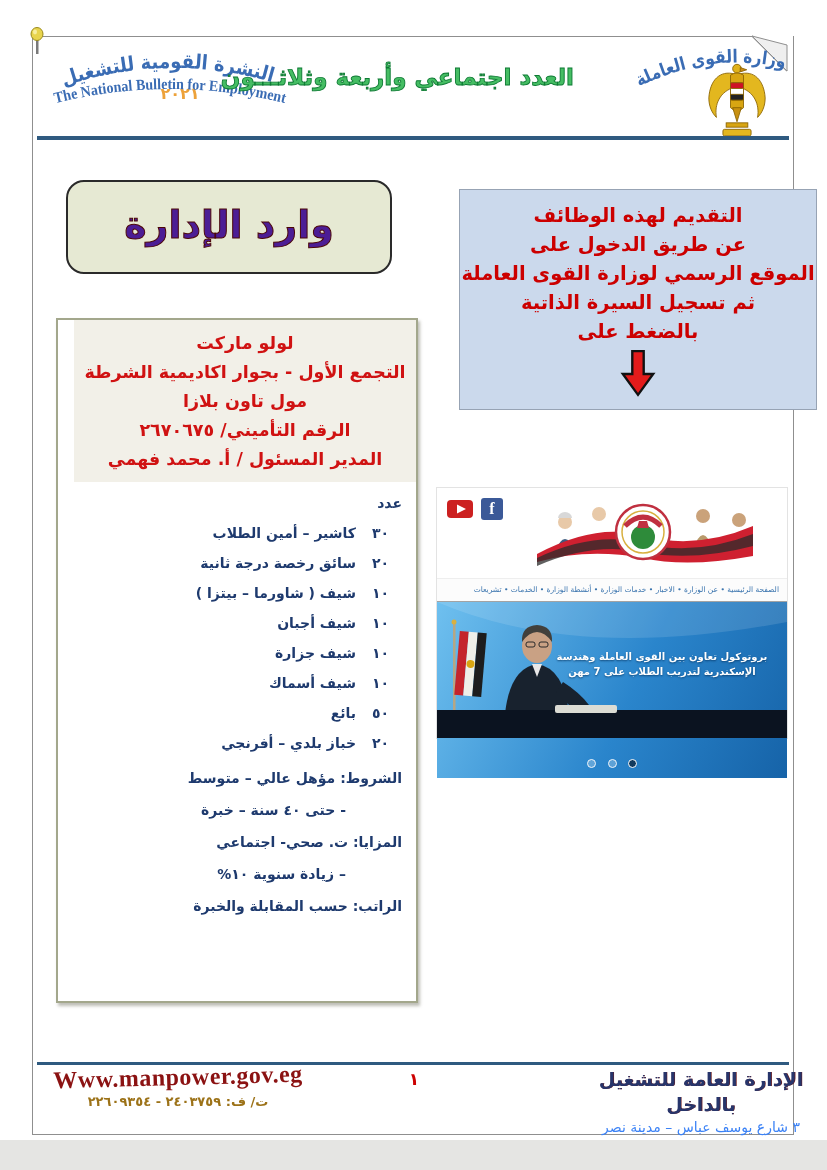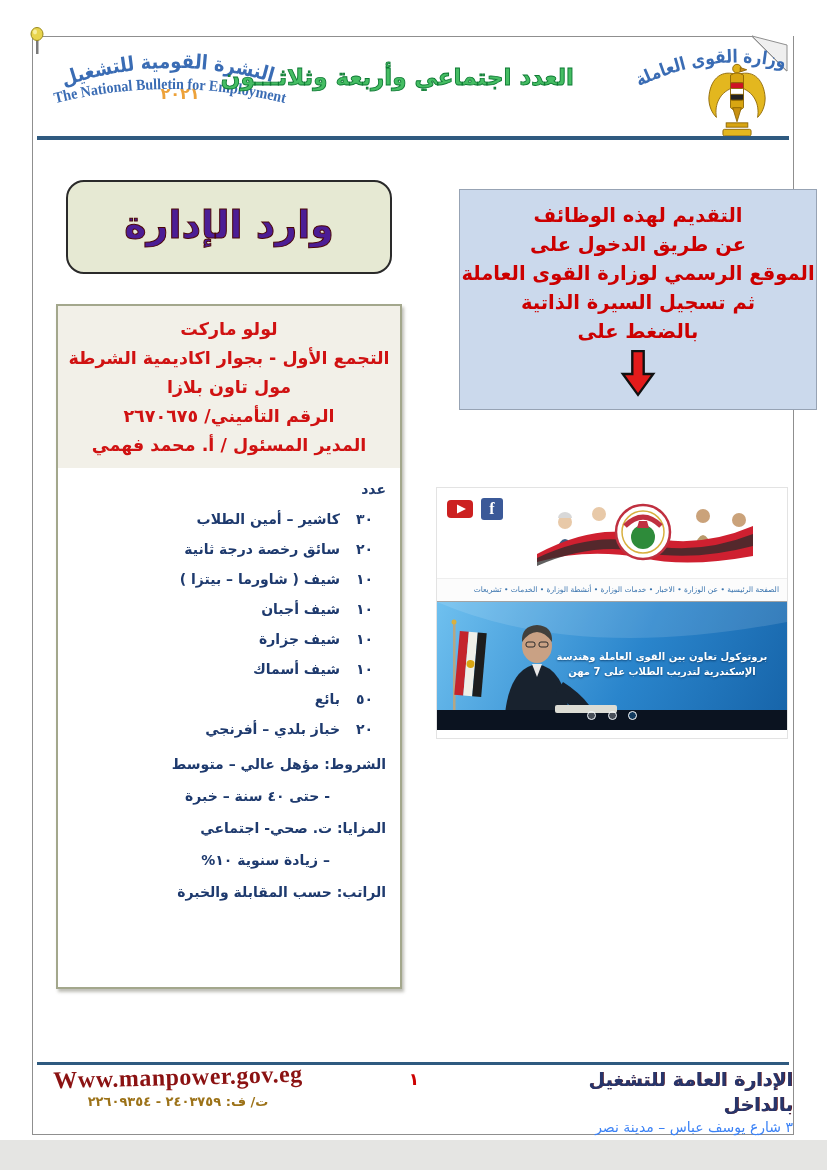--- a/index.html
+++ b/index.html
@@ -28,22 +28,22 @@
                    color:#4c1d95;-webkit-text-stroke:1px #4a0505;letter-spacing:1px;direction:rtl;}
 
   
   .apply-box{left:432px;top:189px;width:356px;height:219px;background:#cbd9ec;
              border:1px solid #97a3b4;text-align:center;direction:rtl;margin-left:27px;}
   .apply-box .line{font-size:19.5px;font-weight:bold;color:#cc0000;line-height:29px;}
   .apply-box .pad{padding-top:11px;}
   .arrow-wrap{margin-top:3px;}
 
   
-  .job-box{left:56px;top:304px;width:342px;height:681px;background:#fff;border:2px solid #a3a78c;
-           box-shadow:2px 3px 3px rgba(110,110,95,.45);direction:rtl;}
+  .job-box{left:56px;top:318px;width:342px;height:681px;background:#fff;border:2px solid #a3a78c;
+           box-shadow:2px 3px 3px rgba(110,110,95,.45);direction:rtl;padding-left:16px;}
   .employer{background:#f2f0e8;padding:9px 6px 8px;text-align:center;}
   .employer div{font-size:17.5px;font-weight:bold;color:#d01212;line-height:29px;white-space:nowrap;}
   .jobs{padding:6px 14px 0 8px;color:#1e3a6e;font-weight:bold;font-size:14px;}
   .jobs .cnt-hdr{line-height:30px;}
   .job-row{display:flex;gap:16px;line-height:30px;}
   .job-count{min-width:30px;text-align:left;}
   .specs{margin-top:4px;}
   .specs div{line-height:32px;white-space:nowrap;}
   .indent{padding-right:56px;}
 
@@ -51,32 +51,32 @@
   .site{left:436px;top:487px;width:350px;height:250px;background:#fff;border:1px solid #e3e3e3;}
   .site-header{position:relative;height:90px;background:#fff;}
   .yt{position:absolute;left:10px;top:12px;}
   .fb{position:absolute;left:44px;top:10px;width:22px;height:22px;background:#3b5998;border-radius:3px;
       color:#fff;font-weight:bold;font-size:16px;text-align:center;line-height:22px;
       font-family:"Liberation Serif",serif;}
   .banner{position:absolute;left:70px;top:4px;}
   .site-nav{height:22px;line-height:22px;background:#fcfcfc;border-top:1px solid #eee;
             border-bottom:1px solid #a3a3a3;direction:rtl;padding:0 8px;font-size:7.5px;
             color:#3a74ae;white-space:nowrap;overflow:hidden;}
-  .slider{position:relative;height:128px;
+  .slider{position:relative;height:176px;
           background:linear-gradient(115deg,#6fc0ef 0%,#2a85cc 55%,#1663a8 100%);overflow:hidden;}
   .slider-caption{position:absolute;left:108px;right:8px;top:48px;direction:rtl;text-align:center;
                   color:#fff;font-size:10px;font-weight:bold;line-height:1.45;
                   text-shadow:0 1px 2px rgba(0,40,80,.65);}
   .dots{position:absolute;bottom:6px;left:0;right:0;text-align:center;}
   .dot{display:inline-block;width:7px;height:7px;border-radius:50%;margin:0 3px;
        border:1px solid #f2f6fa;background:rgba(255,255,255,.25);}
   .dot.active{background:#123a5e;border-color:#fff;}
 
   
-  .f-right{left:545px;top:1067px;width:248px;direction:rtl;}
+  .f-right{left:577px;top:1067px;width:248px;text-align:center;direction:rtl;}
   .f-dept{font-size:19px;font-weight:bold;color:#27356b;text-shadow:.6px 0 0 #6b1a1a;line-height:25px;}
   .f-addr{font-size:14px;font-weight:normal;color:#3b82f6;line-height:21px;}
   .f-page{left:402px;top:1069px;width:24px;text-align:center;color:#cc0000;
           font-weight:bold;font-size:17px;}
   .f-left{left:52px;top:1064px;width:252px;text-align:center;}
   .f-url{font-family:"Liberation Serif",serif;font-size:24px;font-weight:bold;color:#8b1212;
          transform:rotate(-1.5deg);letter-spacing:.5px;}
   .f-phone{font-size:13px;font-weight:bold;color:#9c7218;direction:rtl;letter-spacing:.5px;
            line-height:22px;}
 

